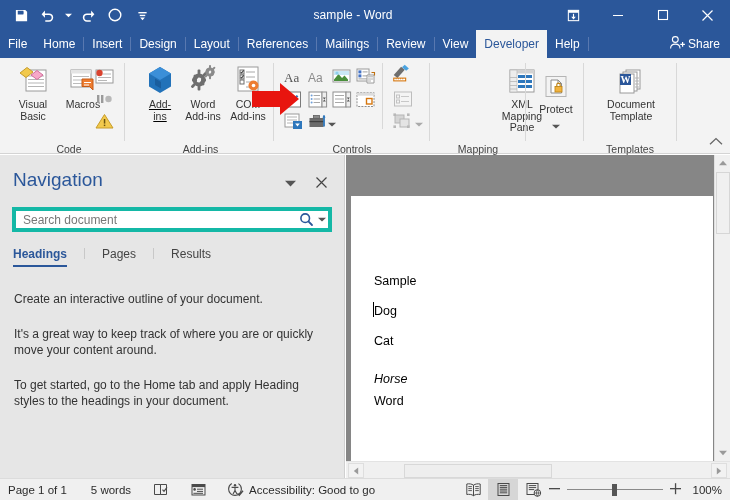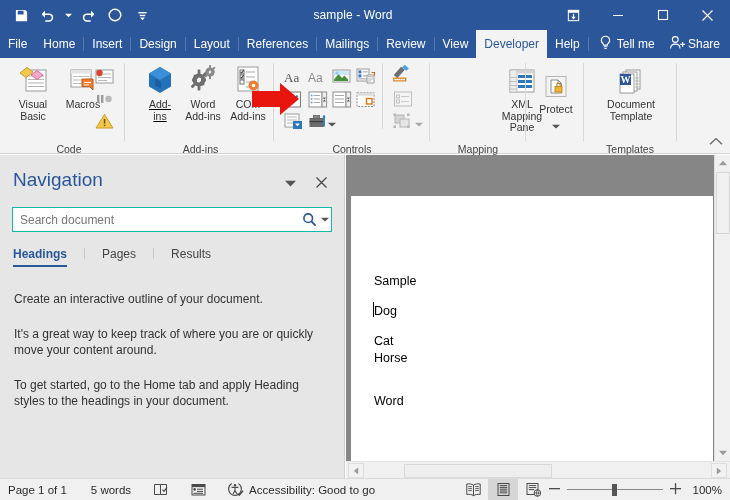--- a/index.html
+++ b/index.html
@@ -104,21 +104,21 @@
   .nav-title {
     position: absolute; left: 13px; top: 14px;
     font-size: 19px; color: #2b579a; font-weight: normal;
   }
   .nav-caret { position: absolute; right: 45px; top: 20px; width: 18px; height: 16px;
     display:flex; align-items:center; justify-content:center; }
   .nav-close { position: absolute; right: 12px; top: 16px; width: 22px; height: 22px;
     display:flex; align-items:center; justify-content:center; }
   .nav-search {
     position: absolute; left: 12px; top: 52px; width: 320px; height: 25px;
-    background: #ffffff; border: 1px solid #14b8a6;
+    background: #ffffff; border: 4px solid #14b8a6;
     display: flex; align-items: center;
   }
   .nav-search input {
     flex: 1; border: none; outline: none; font-size: 12px; color: #444444;
     padding-left: 7px; background: transparent; font-family: "Liberation Sans", sans-serif;
   }
   .nav-search input::placeholder { color: #777777; }
   .search-icon { width: 20px; display: flex; align-items: center; justify-content: center; }
   .search-caret { width: 12px; display: flex; align-items: center; justify-content: center; }
   .nav-tabs { position: absolute; left: 13px; top: 92px; display: flex; align-items: stretch; gap: 0; }
@@ -271,29 +271,20 @@
     <div class="tab">References</div>
     <div class="tabsep"></div>
     <div class="tab">Mailings</div>
     <div class="tabsep"></div>
     <div class="tab">Review</div>
     <div class="tabsep"></div>
     <div class="tab">View</div>
     <div class="tab active">Developer</div>
     <div class="tab">Help</div>
     <div class="tabsep"></div>
-    <div class="tellme">
-      <span>
-        <svg width="13" height="15" viewBox="0 0 13 15">
-            <path fill="none" stroke="#fff" stroke-width="1.1" d="M6.5 1.2A4.1 4.1 0 0 0 3.9 8.5c.5.5.7 1 .7 1.6h3.8c0-.6.2-1.1.7-1.6A4.1 4.1 0 0 0 6.5 1.2z"></path>
-            <path stroke="#fff" stroke-width="1.1" d="M4.7 11.8h3.6M5.3 13.5h2.4"></path>
-          </svg>
-      </span>
-      <span>Tell me</span>
-    </div>
     <div class="tabspacer"></div>
     <div class="share">
       <span>
         <svg width="17" height="15" viewBox="0 0 17 15">
             <circle cx="6.3" cy="4.5" r="2.9" fill="none" stroke="#fff" stroke-width="1.1"></circle>
             <path fill="none" stroke="#fff" stroke-width="1.1" d="M1.6 13.4c0-2.6 2.1-4.3 4.7-4.3s4.7 1.7 4.7 4.3"></path>
             <path stroke="#fff" stroke-width="1.2" d="M13.6 7.1v4.6M11.3 9.4h4.6"></path>
           </svg>
       </span>
       <span>Share</span>
@@ -698,21 +689,21 @@
       <p>To get started, go to the Home tab and apply Heading styles to the headings in your document.</p>
     </div>
   </div>
 
   <div class="docarea">
     <div class="page">
       <div class="doc-line" style="top:78px;">Sample</div>
       <div class="caret-bar" style="left:22px; top:106px;"></div>
       <div class="doc-line" style="top:108px;">Dog</div>
       <div class="doc-line" style="top:138px;">Cat</div>
-      <div class="doc-line" style="top:155px;">Horse</div>
+      <div class="doc-line" style="top:176px;font-style:italic;">Horse</div>
       <div class="doc-line" style="top:198px;">Word</div>
     </div>
 
     <div class="vscroll">
       <div class="vs-btn" style="top:0;">
         <svg width="8" height="6" viewBox="0 0 8 6">
             <path fill="#9a9a9a" d="M0 5.2h8L4 0.8z"></path>
           </svg>
       </div>
       <div class="vs-thumb"></div>

